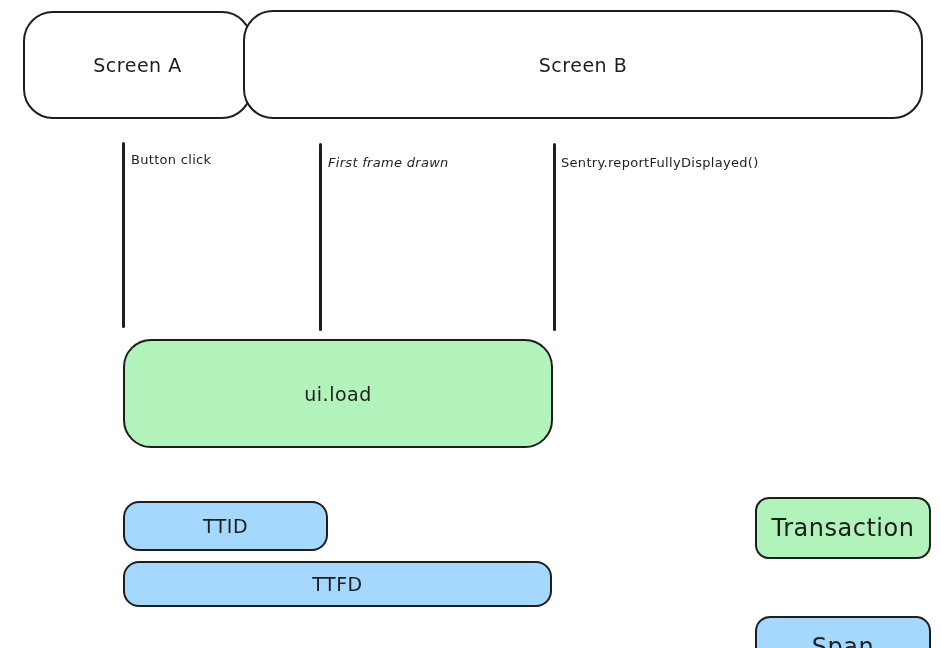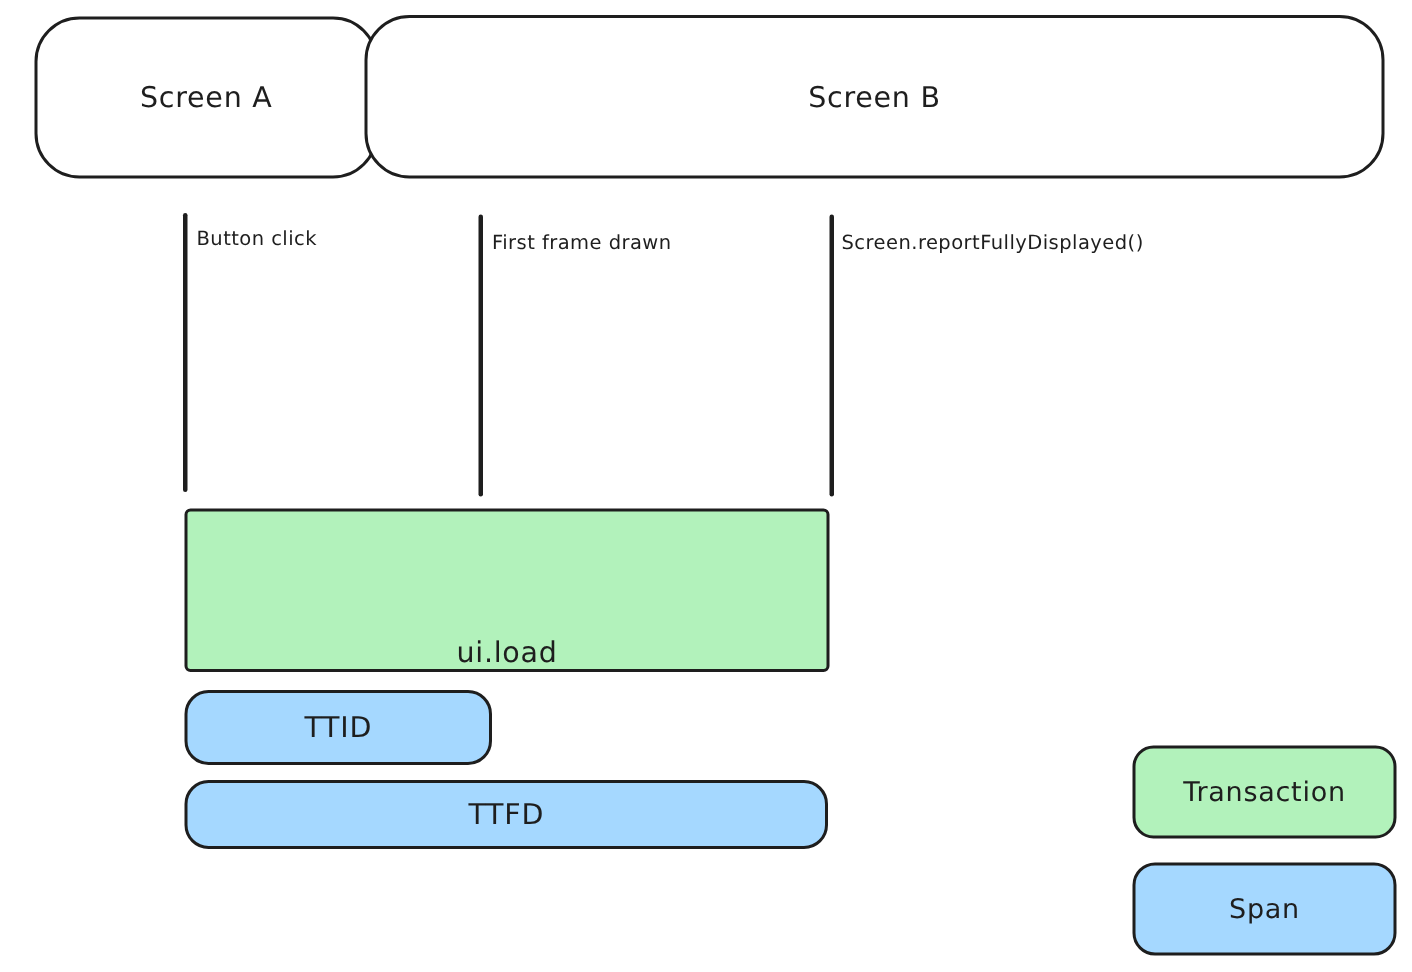--- a/index.html
+++ b/index.html
@@ -28,32 +28,31 @@
     display: flex;
     align-items: center;
     justify-content: center;
     font-size: 19px;
     letter-spacing: 0.5px;
   }
   .screen {
     border-radius: 30px;
   }
   .bar {
-    border-radius: 4px;
-    align-items: flex-end;
+    border-radius: 28px;
   }
   .bar-small {
     border-radius: 16px;
   }
   .legend-box {
     border-radius: 14px;
-    font-size: 18px;
+    font-size: 24px;
   }
   .fill-green { background: var(--green-fill); }
-  .fill-blue  { background: var(--blue-fill); }
+  .fill-blue  { background: var(--blue-fill); margin-top: 41px; }
   .marker-line {
     position: absolute;
     width: 3px;
     background: var(--stroke);
     border-radius: 2px;
   }
   .marker-label {
     position: absolute;
     font-size: 13px;
     letter-spacing: 0.3px;
@@ -71,22 +70,22 @@
 
   <div class="box screen" style="left:243px; top:10px; width:680px; height:109px;">
     <span>Screen B</span>
   </div>
 
   <div class="marker-line" style="left:122px; top:142px; height:186px;"></div>
   <div class="marker-line" style="left:319px; top:143px; height:188px;"></div>
   <div class="marker-line" style="left:553px; top:143px; height:188px;"></div>
 
   <div class="marker-label" style="left:131px; top:152px;">Button click</div>
-  <div class="marker-label" style="left:328px; top:155px;">First frame drawn</div>
-  <div class="marker-label" style="left:561px; top:155px;">Screen.reportFullyDisplayed()</div>
+  <div class="marker-label" style="left:328px; top:155px;font-style:italic;">First frame drawn</div>
+  <div class="marker-label" style="left:561px; top:155px;">Sentry.reportFullyDisplayed()</div>
 
   <div class="box bar fill-green" style="left:123px; top:339px; width:430px; height:109px;">
     <span>ui.load</span>
   </div>
 
   <div class="box bar-small fill-blue" style="left:123px; top:460px; width:205px; height:50px;">
     <span>TTID</span>
   </div>
 
   <div class="box bar-small fill-blue" style="left:123px; top:520px; width:429px; height:46px;">

